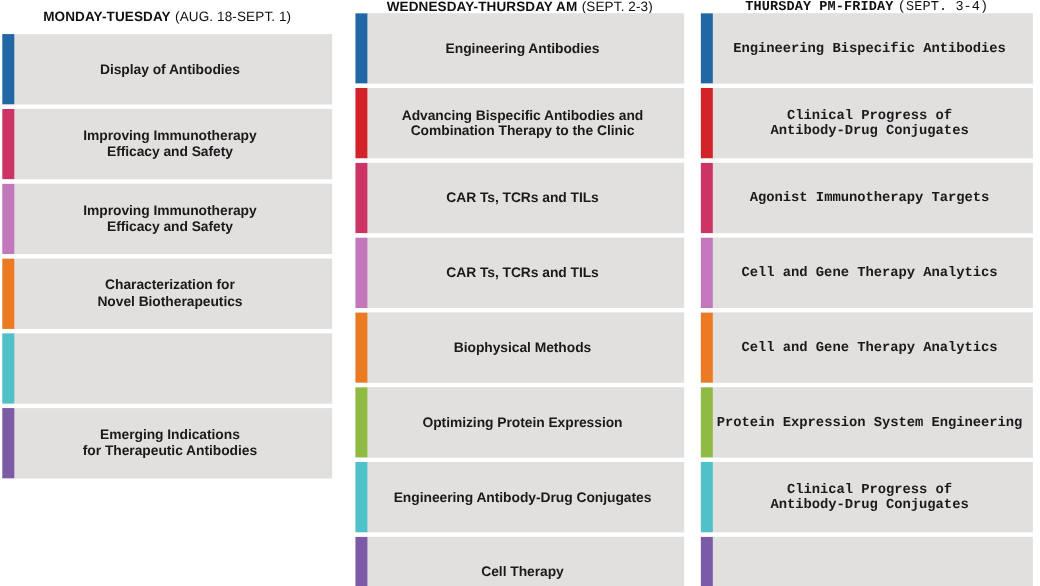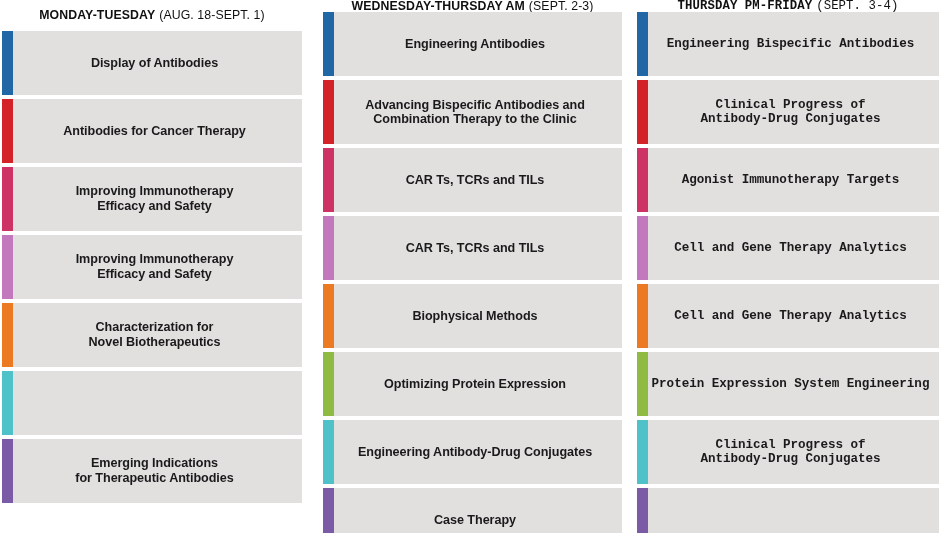--- a/index.html
+++ b/index.html
@@ -101,26 +101,20 @@
       <span class="dates">(AUG. 18-SEPT. 1)</span>
     </div>
     <div class="rows">
         <div class="row">
           <div class="row-bar" style="background: rgb(33, 102, 165);"></div>
           <div class="row-body">
             <span class="row-label">Display of Antibodies</span>
           </div>
         </div>
         <div class="row">
-          <div class="row-bar" style="background: rgb(212, 34, 41);"></div>
-          <div class="row-body">
-            <span class="row-label">Antibodies for Cancer Therapy</span>
-          </div>
-        </div>
-        <div class="row">
           <div class="row-bar" style="background: rgb(206, 51, 102);"></div>
           <div class="row-body">
             <span class="row-label">Improving Immunotherapy
 Efficacy and Safety</span>
           </div>
         </div>
         <div class="row">
           <div class="row-bar" style="background: rgb(195, 120, 190);"></div>
           <div class="row-body">
             <span class="row-label">Improving Immunotherapy
@@ -195,21 +189,21 @@
         </div>
         <div class="row">
           <div class="row-bar" style="background: rgb(79, 193, 201);"></div>
           <div class="row-body">
             <span class="row-label">Engineering Antibody-Drug Conjugates</span>
           </div>
         </div>
         <div class="row">
           <div class="row-bar" style="background: rgb(123, 90, 166);"></div>
           <div class="row-body">
-            <span class="row-label">Case Therapy</span>
+            <span class="row-label">Cell Therapy</span>
           </div>
         </div>
       </div>
   </div>
 
   <div class="col-spacer-b"></div>
 
   <div class="column col-3">
     <div class="col-header">
       <span class="day">THURSDAY PM-FRIDAY</span>

